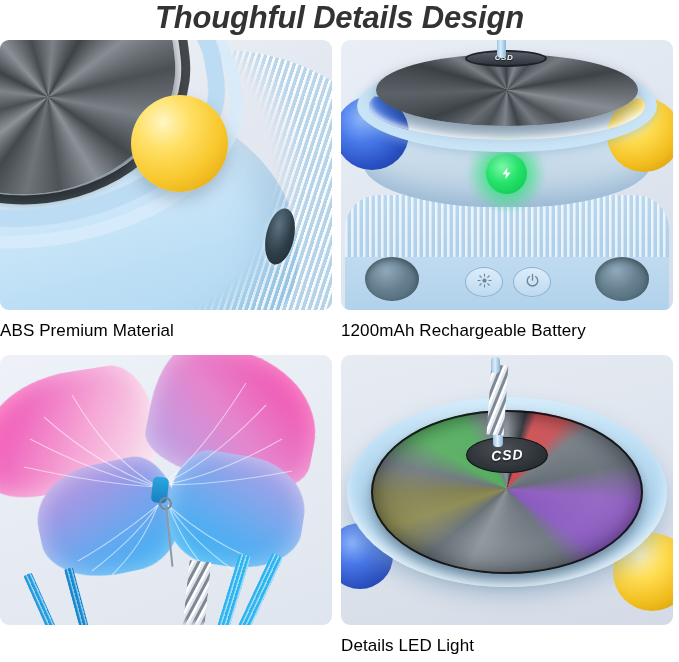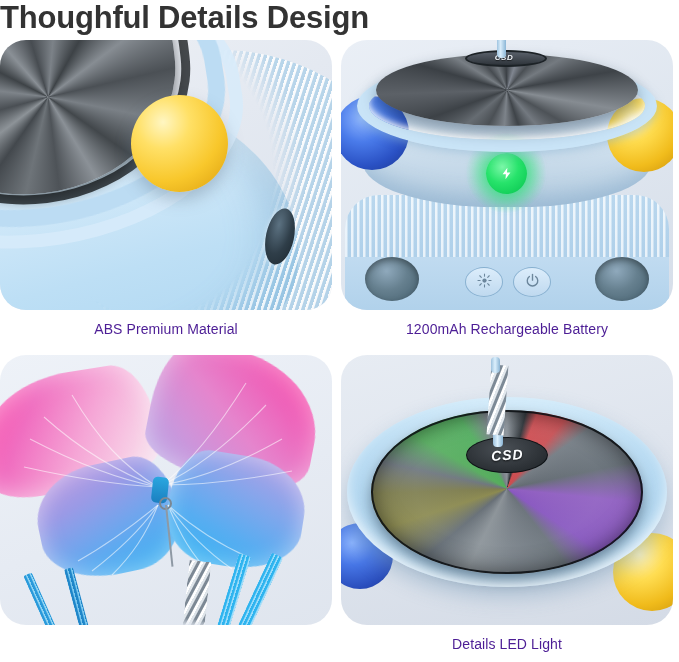--- a/index.html
+++ b/index.html
@@ -16,25 +16,27 @@
   }
 
   
   #page-title {
     position: absolute;
     top: 0px;
     left: 0;
     width: 679px;
     height: 38px;
     line-height: 36px;
+    text-align: center;
     font-size: 31px;
     font-weight: bold;
     color: #333333;
     letter-spacing: -0.2px;
     white-space: nowrap;
+    font-style: italic;
   }
 
   
   .grid {
     position: absolute;
     top: 40px;
     left: 0;
     width: 679px;
     height: 622px;
   }
@@ -44,29 +46,29 @@
   }
   .cell.col-left  { left: 0px; }
   .cell.col-right { left: 341px; }
   .cell.row-top    { top: 0px; }
   .cell.row-bottom { top: 315px; }
 
   .panel {
     position: relative;
     width: 332px;
     height: 270px;
-    border-radius: 26px;
+    border-radius: 9px;
     overflow: hidden;
     background: #dde3ec;
   }
   .caption {
     margin-top: 11px;
-    text-align: center;
-    font-size: 14px;
-    color: #4c1d95;
+    text-align: left;
+    font-size: 17px;
+    color: #000000;
     white-space: nowrap;
     letter-spacing: 0.1px;
   }
 
   
   .p1 { background: linear-gradient(150deg,#eef1f6 0%,#e4e9f1 45%,#dbe2ec 100%); }
   .p1-turn {
     position: absolute;
     left: -115px; top: -96px;
     width: 290px; height: 250px;

